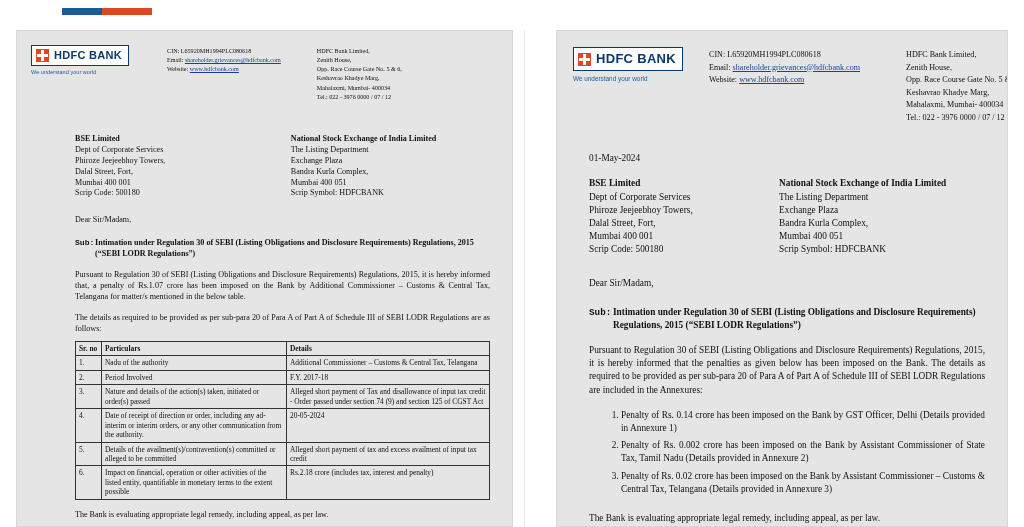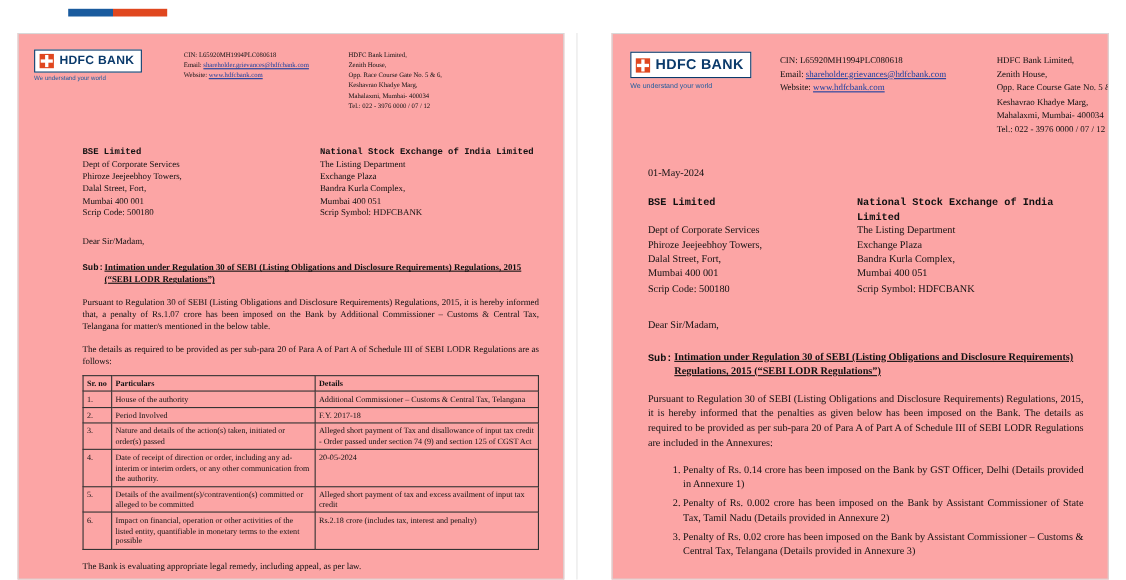--- a/index.html
+++ b/index.html
@@ -16,21 +16,21 @@
   .top-accent {
     position: absolute; top: 8px; left: 62px;
     width: 90px; height: 7px;
     background: linear-gradient(to right, #1a5b9e 0%, #1a5b9e 45%, #e0471f 45%, #e0471f 100%);
   }
 
   
   .doc {
     position: absolute;
     top: 30px;
-    background: #fca5a5;
+    background: #e5e5e5;
     border: 1px solid #d8d8d8;
     overflow: hidden;
   }
   .doc-left  { left: 16px;  width: 497px; height: 497px; }
   .doc-right { left: 556px; width: 452px; height: 497px; }
 
   .divider {
     position: absolute;
     left: 524px; top: 30px;
     width: 1px; height: 497px;
@@ -72,24 +72,24 @@
     display: block;
   }
   .lh-mid, .lh-right { flex: 0 0 auto; }
   .lh-mid a { color: #1a3fa0; text-decoration: underline; }
   .lh-line { display: block; white-space: nowrap; }
 
   
   .date { font-weight: normal; }
   .addr-table { width: 100%; border-collapse: collapse; }
   .addr-table td { vertical-align: top; padding: 0; }
-  .addr-head { font-weight: bold; text-decoration: none; font-family: Liberation Mono, monospace; }
+  .addr-head { font-weight: bold; text-decoration: none; }
   .salutation { }
   .sub-label { font-weight: bold; font-family: Liberation Mono, monospace; }
-  .sub-text { font-weight: bold; text-decoration: underline; }
+  .sub-text { font-weight: bold; }
   p.body { margin: 0; text-align: justify; }
 
   
   .doc-left .content { position: relative; padding: 0; font-size: 8.1px; line-height: 1.35; color: #111; }
   .doc-left .letterhead { padding: 14px 14px 0 14px; }
   .doc-left .hdfc-name { font-size: 11px; }
   .doc-left .hdfc-tag  { font-size: 5.6px; }
   .doc-left .lh-mid { margin-left: 38px; font-size: 6.1px; line-height: 1.5; padding-top: 2px; }
   .doc-left .lh-right { margin-left: 36px; font-size: 6.1px; line-height: 1.5; padding-top: 2px; }
   .doc-left .blk { padding: 0 22px 0 58px; }
@@ -250,21 +250,21 @@
           <thead>
             <tr>
               <th class="c-sr">Sr. no</th>
               <th class="c-part">Particulars</th>
               <th>Details</th>
             </tr>
           </thead>
           <tbody>
             <tr>
               <td>1.</td>
-              <td>House of the authority</td>
+              <td>Nadu of the authority</td>
               <td>Additional Commissioner – Customs &amp; Central Tax, Telangana</td>
             </tr>
             <tr>
               <td>2.</td>
               <td>Period Involved</td>
               <td>F.Y. 2017-18</td>
             </tr>
             <tr>
               <td>3.</td>
               <td>Nature and details of the action(s) taken, initiated or order(s) passed</td>

